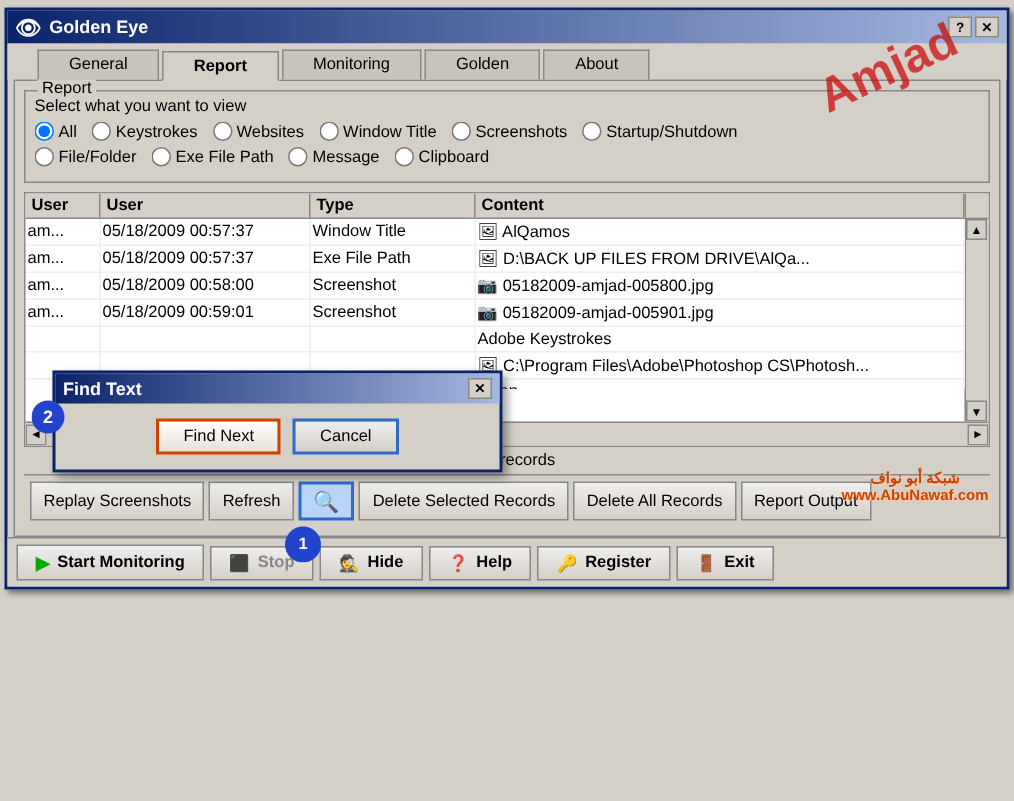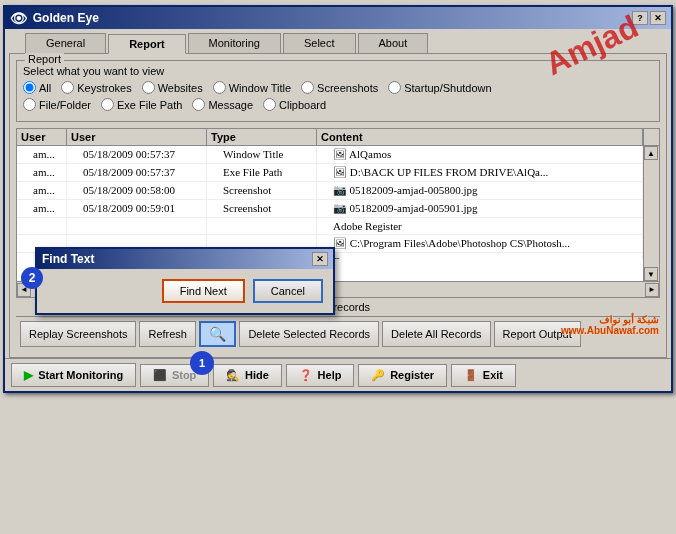--- a/index.html
+++ b/index.html
@@ -114,26 +114,25 @@
       font-weight: bold;
       font-size: 11px;
     }
     .table-body { overflow-y: auto; height: calc(100% - 22px); }
     .table-row {
       display: grid;
       grid-template-columns: 50px 140px 110px 1fr;
       border-bottom: 1px solid #eee;
     }
     .td {
-      padding: 2px 16px;
+      padding: 2px 1px;
       border-right: 1px solid #eee;
       overflow: hidden;
       white-space: nowrap;
       font-size: 11px;
-      font-family: Liberation Serif, serif;
     }
     .scroll-btn {
       width: 14px; height: 14px;
       background: #d4d0c8;
       border: 1px solid #888;
       display: flex; align-items: center; justify-content: center;
       font-size: 8px;
       cursor: pointer;
     }
     .records-bar {
@@ -237,21 +236,21 @@
       width: 28px; height: 24px;
       background: linear-gradient(to bottom, #eee, #d4d0c8);
       border: 1px solid #888;
       cursor: pointer;
       display: flex; align-items: center; justify-content: center;
       font-size: 16px;
     }
     .dialog-buttons {
       display: flex;
       gap: 8px;
-      justify-content: flex-end;
+      justify-content: center;
     }
     .dialog-btn {
       padding: 4px 16px;
       border: 2px solid #316ac5;
       background: linear-gradient(to bottom, #eee, #d4d0c8);
       cursor: pointer;
       font-size: 11px;
       font-family: Tahoma, Arial, sans-serif;
     }
     .dialog-btn.find-next-btn {
@@ -259,21 +258,21 @@
       background: linear-gradient(to bottom, #fff, #e8e0d8);
     }
     
     .watermark {
       position: absolute;
       bottom: 55px;
       right: 12px;
       color: #cc4400;
       font-size: 10px;
       font-weight: bold;
-      text-align: right;
+      text-align: center;
       z-index: 50;
       text-shadow: 1px 1px 0 #ffccaa;
     }
     
     .stamp {
       position: absolute;
       top: 20px;
       right: 30px;
       color: #cc0000;
       font-size: 32px;
@@ -299,21 +298,21 @@
     <div class="titlebar-buttons">
       <div class="titlebar-btn">?</div>
       <div class="titlebar-btn">✕</div>
     </div>
   </div>
 
   <div class="tabs">
     <div class="tab">General</div>
     <div class="tab active">Report</div>
     <div class="tab">Monitoring</div>
-    <div class="tab">Select</div>
+    <div class="tab">Golden</div>
     <div class="tab">About</div>
   </div>
 
   <div class="content">
 
     <div class="group-box">
       <span class="group-label">Report</span>
       <div style="font-size:11px; margin-bottom:4px;">Select what you want to view</div>
 
       <div class="radio-row">
@@ -369,21 +368,21 @@
             <div class="td">am...</div>
             <div class="td">05/18/2009 00:59:01</div>
             <div class="td">Screenshot</div>
             <div class="td">📷 05182009-amjad-005901.jpg</div>
           </div>
 
           <div class="table-row">
             <div class="td"></div>
             <div class="td"></div>
             <div class="td"></div>
-            <div class="td">Adobe Register</div>
+            <div class="td">Adobe Keystrokes</div>
           </div>
 
           <div class="table-row">
             <div class="td"></div>
             <div class="td"></div>
             <div class="td"></div>
             <div class="td">🖼 C:\Program Files\Adobe\Photoshop CS\Photosh...</div>
           </div>
 
           <div class="table-row">

